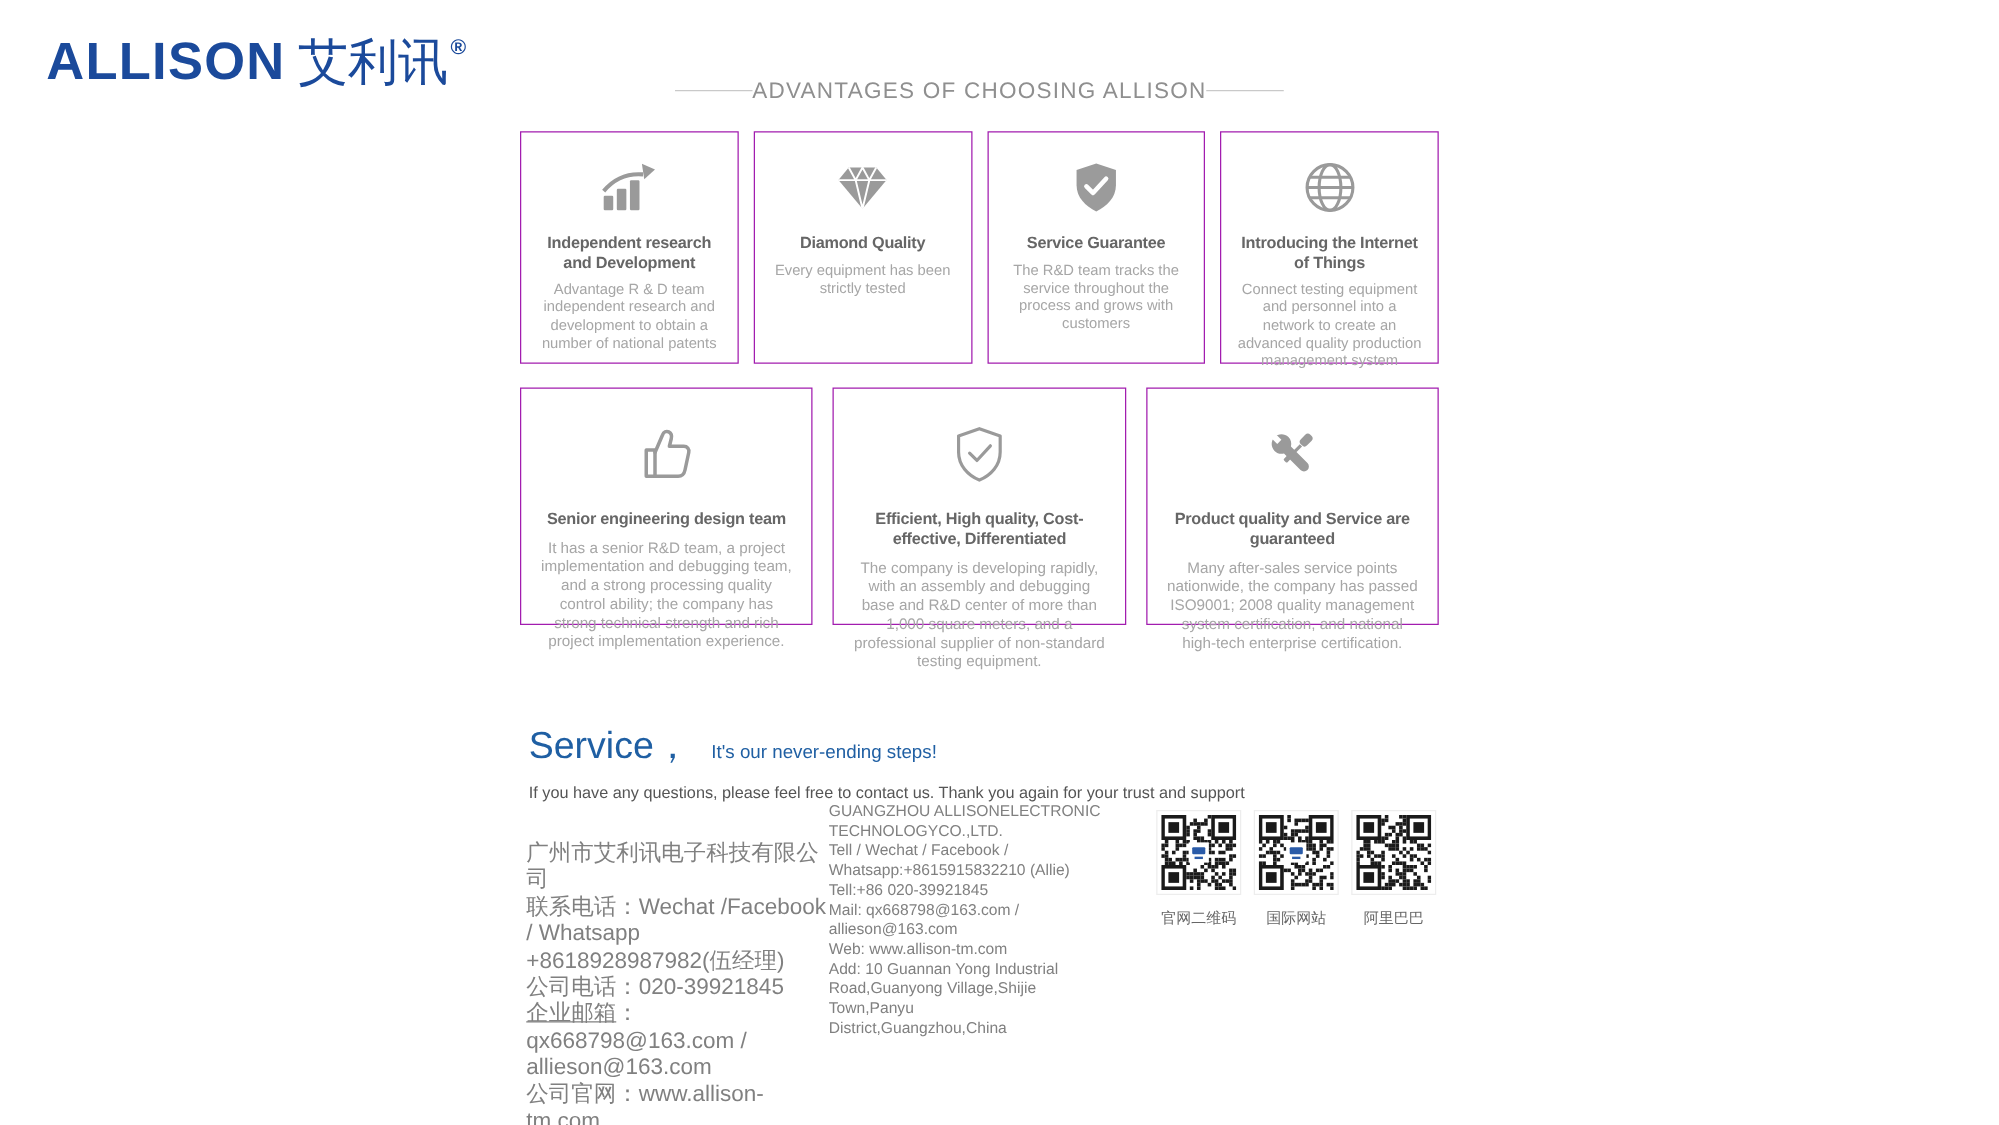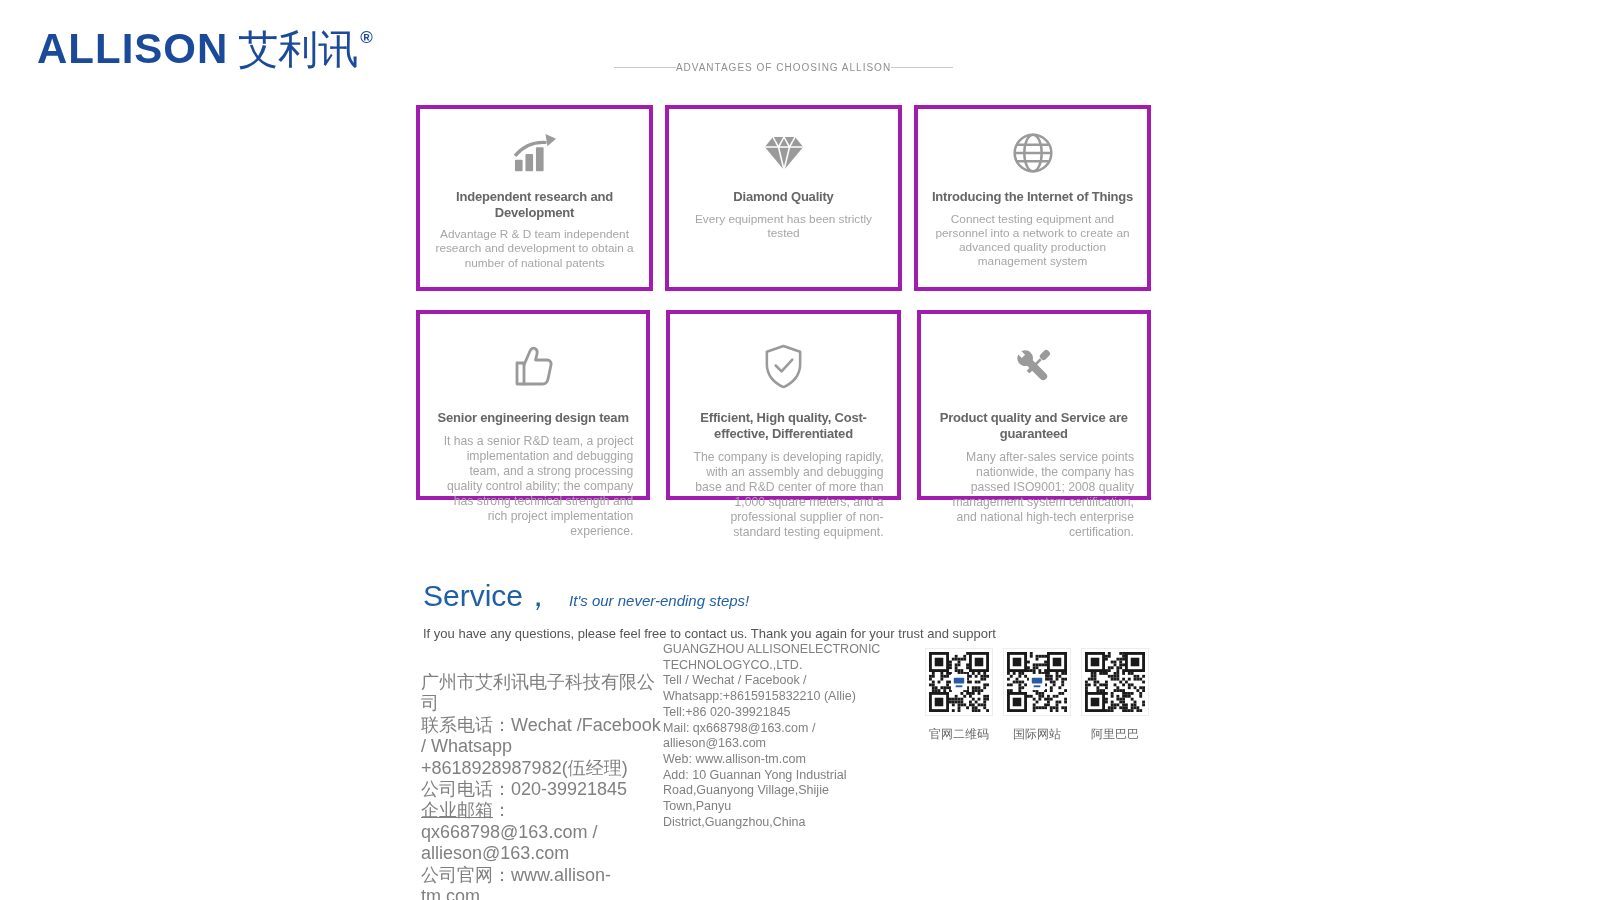--- a/index.html
+++ b/index.html
@@ -14,49 +14,49 @@
   .logo .brand { font-size:42px; font-weight:800; letter-spacing:1px; }
   .logo .cn { font-size:40px; font-weight:400; margin-left:10px;margin-top:12px; }
   .logo .reg { font-size:17px; font-weight:700; position:relative; top:-20px; left:2px; }
 
   
   .content { position:absolute; left:416px; top:0; width:735px; height:900px; }
 
   .adv-header {
     position:absolute; top:62px; left:0; width:100%;
     display:flex; align-items:center; justify-content:center; 
-    color:#8f8f8f; font-size:10px; letter-spacing:1px;
+    color:#8f8f8f; font-size:18px; letter-spacing:1px;
   }
   .adv-header .line { width:62px; height:1px; background:#c9c9c9; }
 
   .cards-row { position:absolute; left:0; width:735px; display:flex; }
   .row1 { top:105px; gap:12px; }
   .row2 { top:310px; gap:16px; }
   .card {
-    background:#fff; border:4px solid #a21caf; text-align:center; flex:1;
+    background:#fff; border:1px solid #a21caf; text-align:center; flex:1;
   }
   .row1 .card { height:186px; padding:20px 11px 0; }
   .row2 .card { height:190px; padding:24px 13px 0; }
   .card .icon-wrap { height:48px; display:flex; align-items:center; justify-content:center; }
   .row2 .card .icon-wrap { height:56px; }
   .card .title {
     margin-top:12px; font-size:13px; font-weight:bold; color:#666666;
     line-height:15.5px; letter-spacing:-0.2px;
   }
   .row2 .card .title { margin-top:16px; font-size:13px; line-height:16px; }
   .card .body {
     margin-top:7px; font-size:11.8px; color:#a6a6a6; line-height:14.3px;
   }
-  .row2 .card .body { margin-top:8px; font-size:12.2px; line-height:15px;text-align:right; }
+  .row2 .card .body { margin-top:8px; font-size:12.2px; line-height:15px; }
 
   
   .service { position:absolute; left:7px; top:576px; width:720px; }
   .service .head { display:flex; align-items:baseline; }
   .service .big { font-size:30px; color:#1f5fa3; font-weight:500; }
-  .service .small { font-size:15px; color:#1f5fa3; margin-left:16px;font-style:italic; }
+  .service .small { font-size:15px; color:#1f5fa3; margin-left:16px; }
   .service .sub { margin-top:9px; font-size:13px; color:#555555; }
 
   
   .contact { position:absolute; left:0; top:640px; width:735px; }
   .col-cn { position:absolute; left:5px; top:4px; width:245px;
             font-size:18px; color:#808080;margin-top:28px; }
   .col-cn .line { line-height:21.4px; }
   .col-cn .ul { text-decoration:underline; cursor:pointer; }
   .col-en { position:absolute; left:247px; top:2px; width:235px;
             font-size:12.5px; color:#808080; }
@@ -105,20 +105,30 @@
       <div class="icon-wrap">
         <svg viewBox="0 0 48 42" width="44" height="39">
           <path d="M12 3 H36 L45 14 L24 39 L3 14 Z" fill="#9a9a9a"></path>
           <path d="M3 14 H45 M12 3 L18 14 L24 39 M36 3 L30 14 L24 39 M24 3 L18 14 M24 3 L30 14" stroke="#ffffff" stroke-width="1.7" fill="none"></path>
         </svg>
       </div>
       <div class="title">Diamond Quality</div>
       <div class="body">Every equipment has been strictly tested</div>
     </div>
 
+    <div class="card">
+      <div class="icon-wrap">
+        <svg viewBox="0 0 48 48" width="42" height="42">
+          <path d="M24 2 L42 8 V22 C42 33 34 41 24 46 C14 41 6 33 6 22 V8 Z" fill="#9b9b9b"></path>
+          <path d="M15 23 L21 29 L33 16" stroke="#ffffff" stroke-width="4.2" fill="none" stroke-linecap="round" stroke-linejoin="round"></path>
+        </svg>
+      </div>
+      <div class="title">Service Guarantee</div>
+      <div class="body">The R&amp;D team tracks the service throughout the process and grows with customers</div>
+    </div>
 
     <div class="card">
       <div class="icon-wrap">
         <svg viewBox="0 0 48 48" width="44" height="44">
           <g stroke="#9a9a9a" stroke-width="2.7" fill="none">
             <circle cx="24" cy="24" r="20"></circle>
             <ellipse cx="24" cy="24" rx="9.5" ry="20"></ellipse>
             <path d="M6.2 15 H41.8 M4 24 H44 M6.2 33 H41.8"></path>
           </g>
         </svg>

